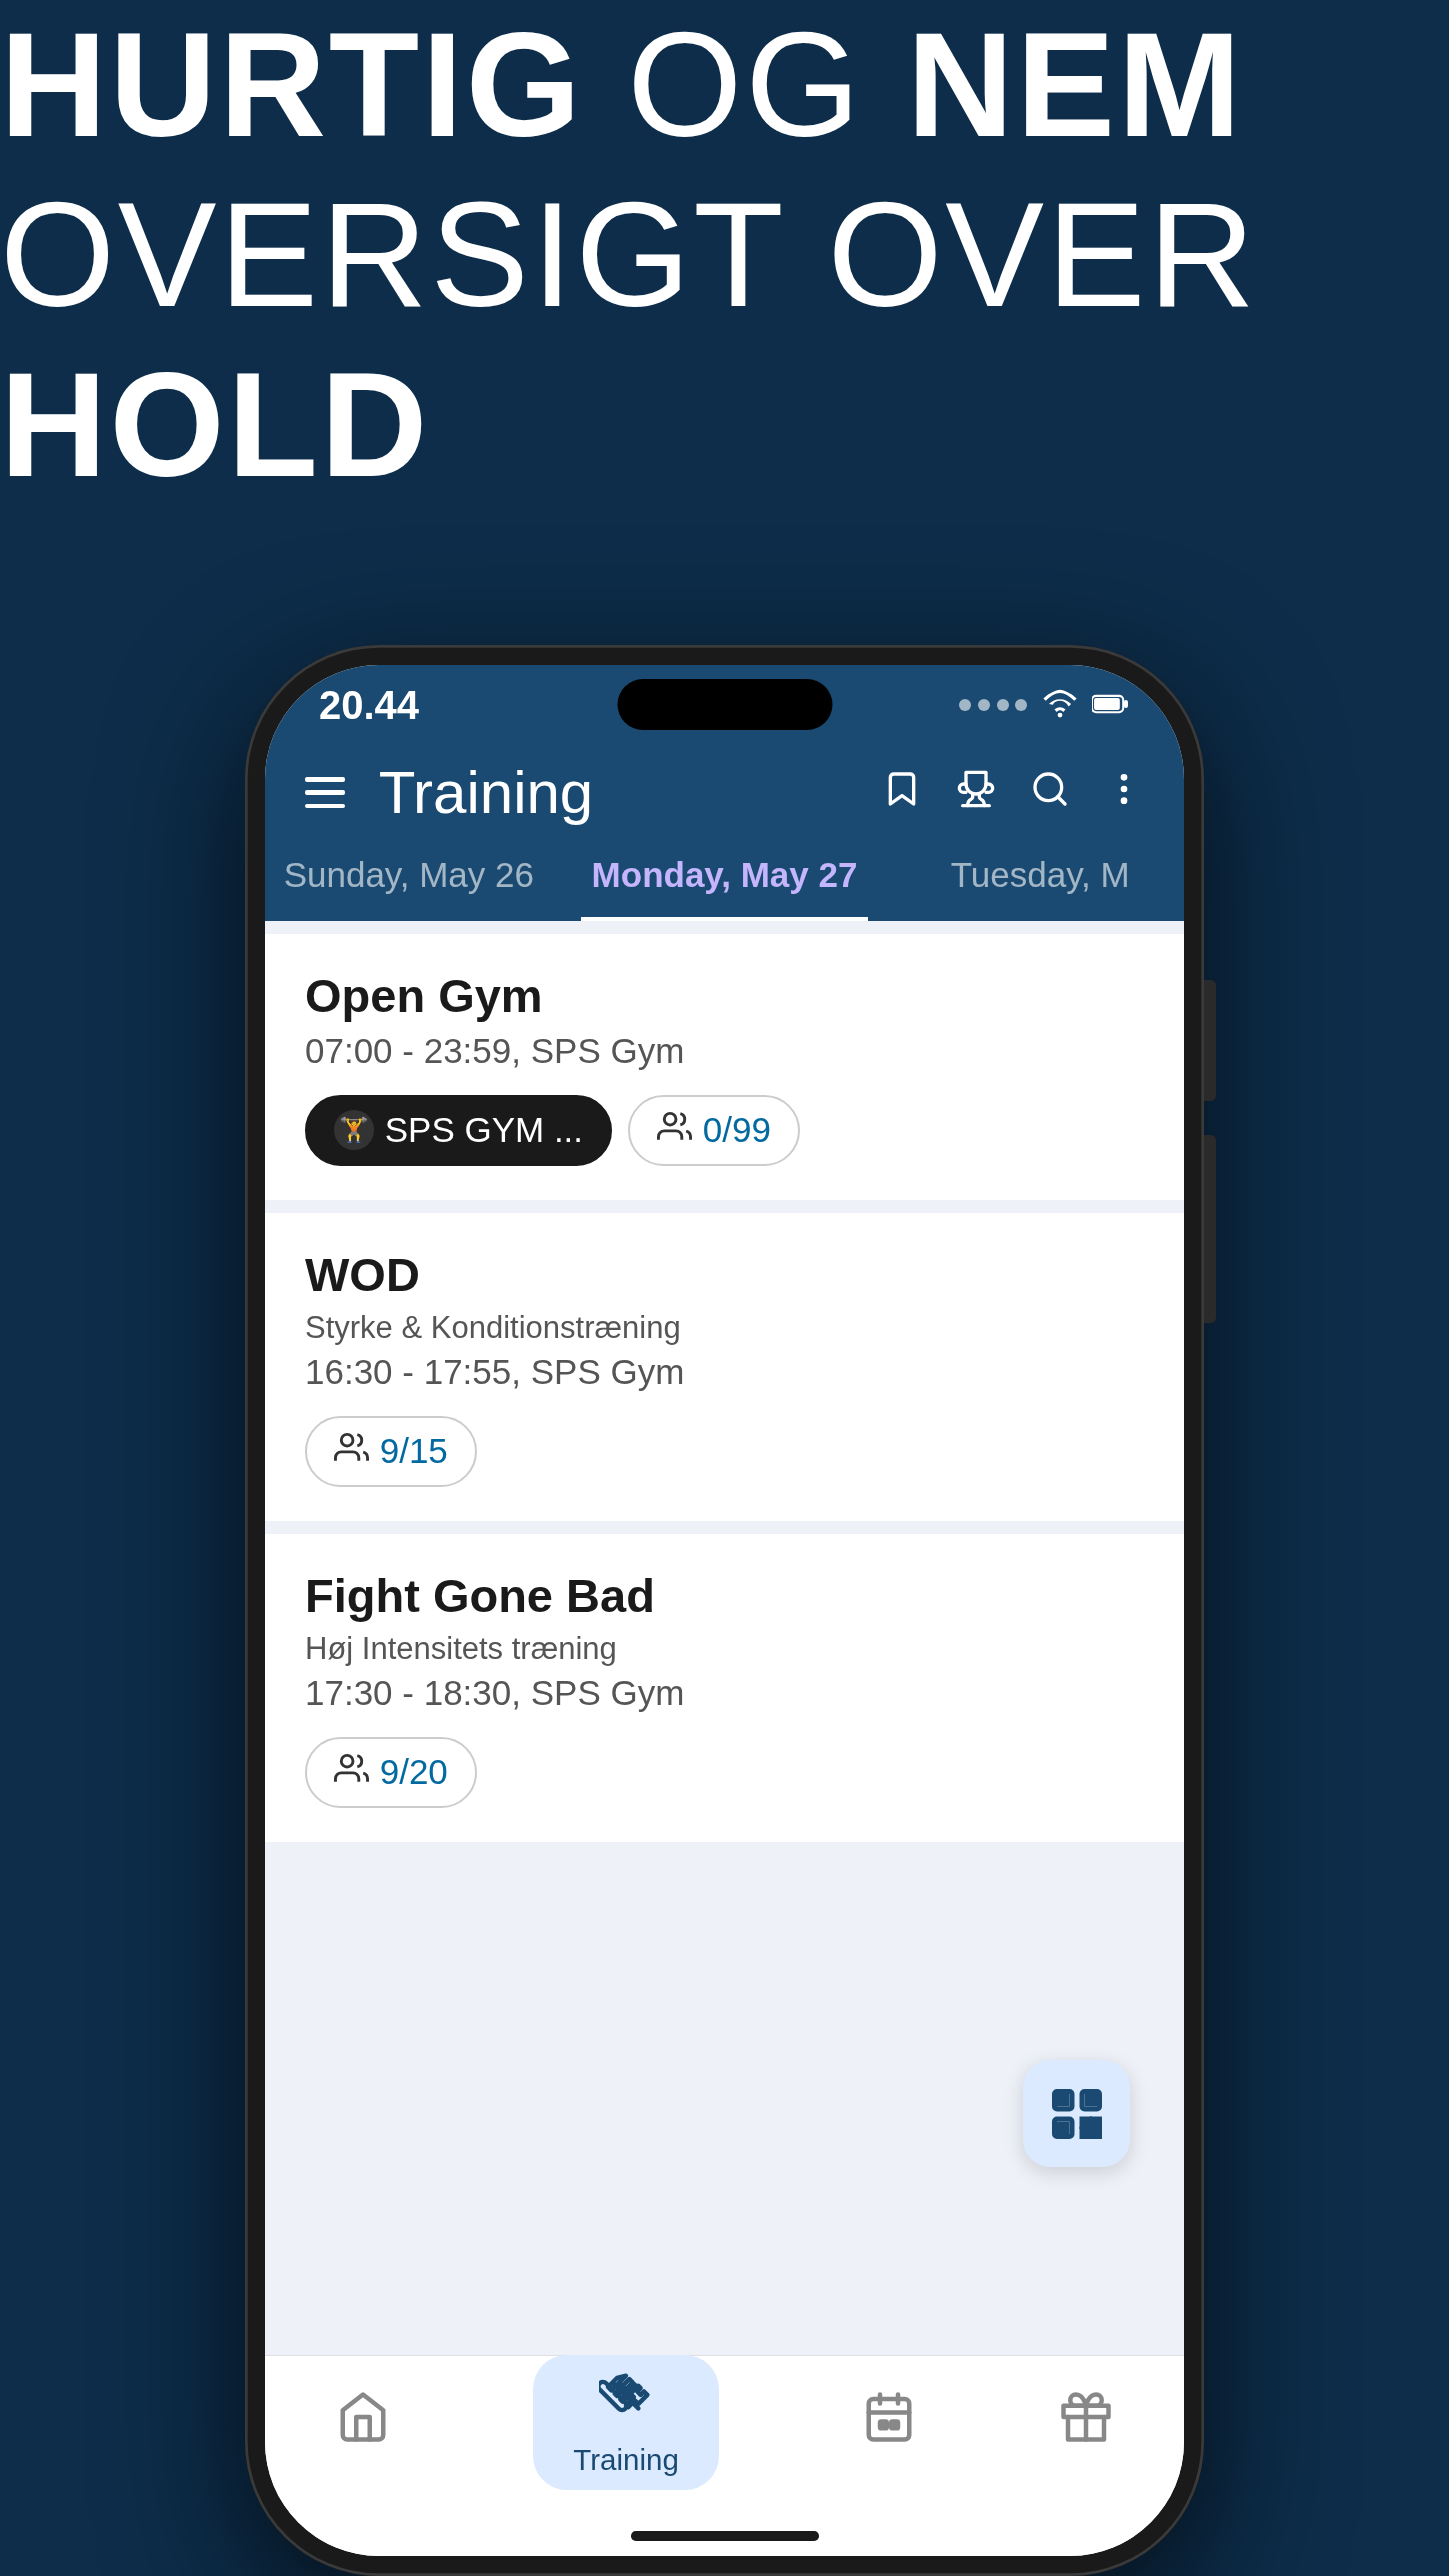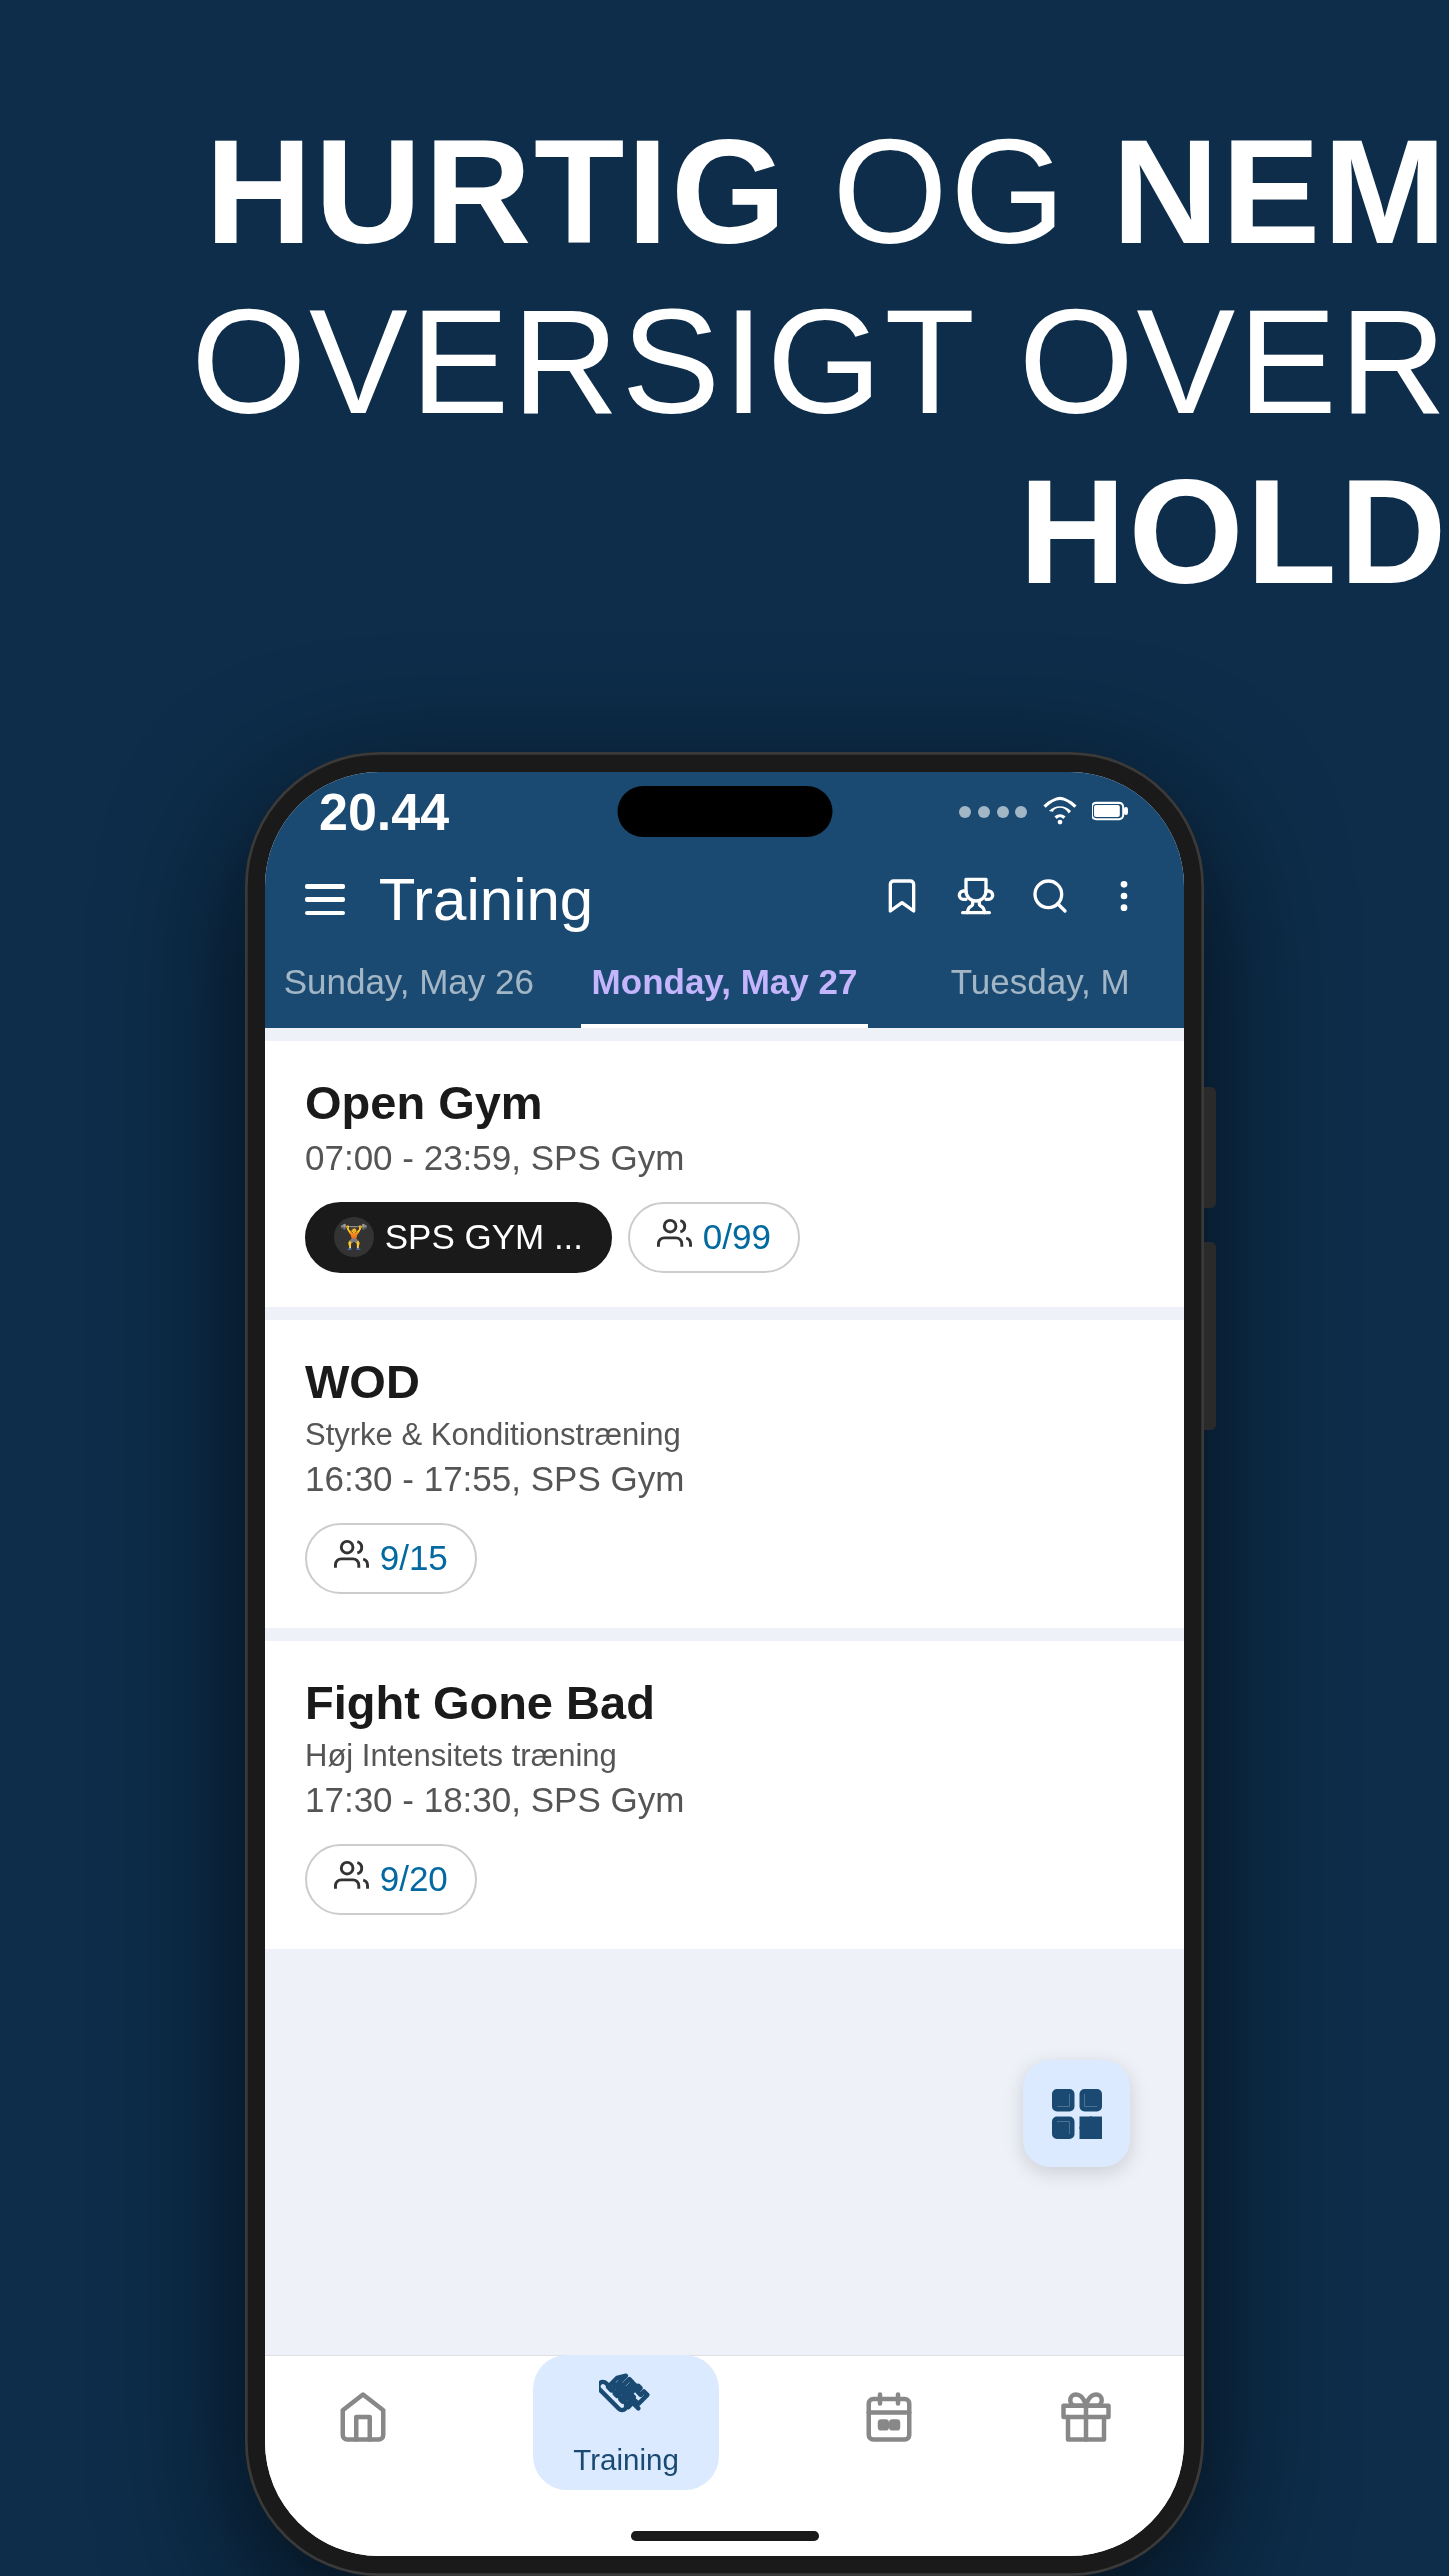--- a/index.html
+++ b/index.html
@@ -10,22 +10,21 @@
       height: 2576px;
       display: flex;
       flex-direction: column;
       align-items: center;
       font-family: 'Helvetica Neue', Arial, sans-serif;
       overflow: hidden;
     }
 
     
     .hero-text {
-      margin-top: 107px;
-      text-align: right;
+      text-align: left;
       color: white;
       line-height: 1.15;
     }
 
     .hero-text .line1 {
       font-size: 148px;
       letter-spacing: 2.7px;
     }
 
     .hero-text .line2 {
@@ -72,21 +71,21 @@
       display: flex;
       align-items: center;
       justify-content: space-between;
       padding: 0 54px;
       flex-shrink: 0;
       position: relative;
     }
 
     .status-time {
       color: white;
-      font-size: 52px;
+      font-size: 40px;
       font-weight: 600;
     }
 
     .dynamic-island {
       position: absolute;
       left: 50%;
       transform: translateX(-50%);
       top: 14.8px;
       width: 215px;
       height: 51px;

